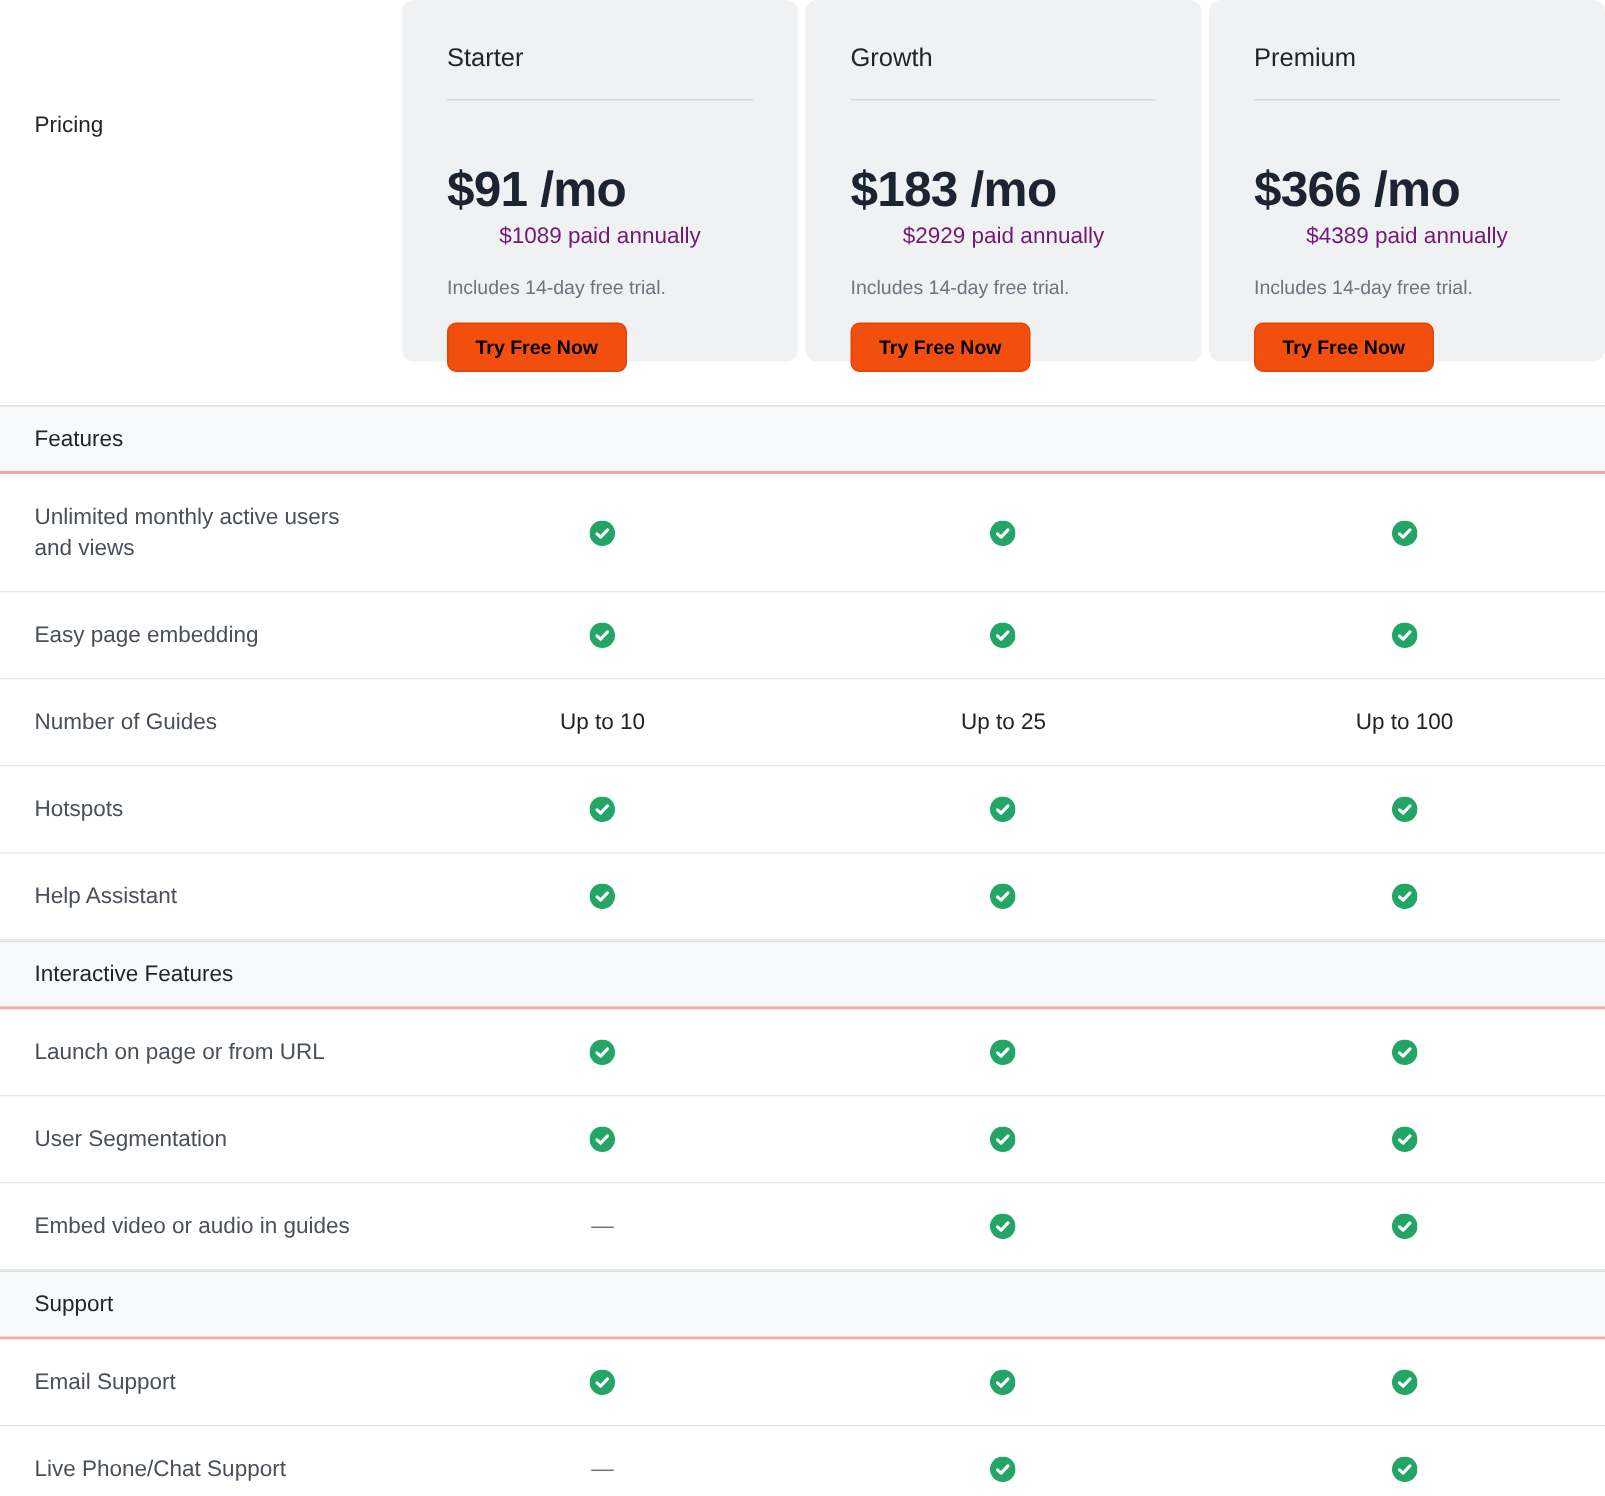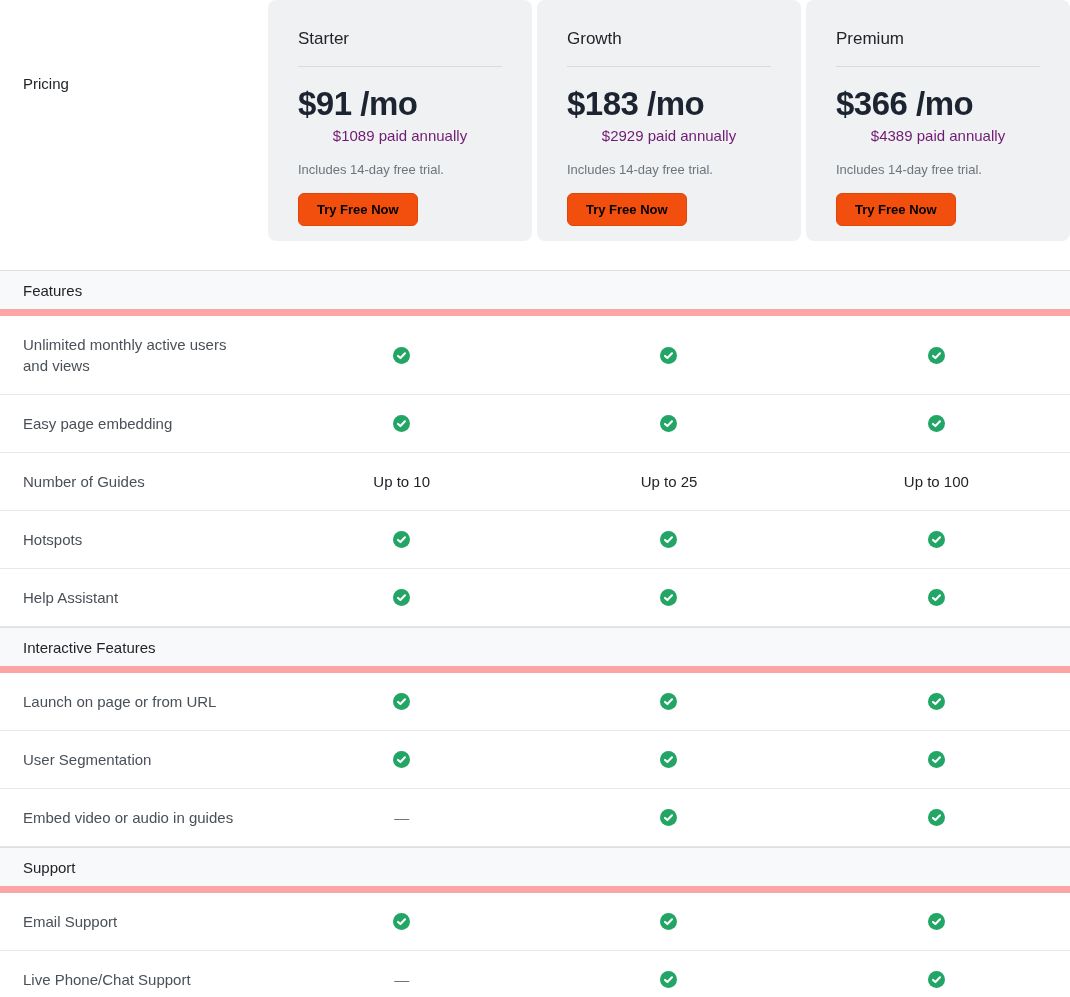--- a/index.html
+++ b/index.html
@@ -26,21 +26,21 @@
     border-radius: 8px;
     box-sizing: border-box;
     padding: 29px 30px 0 30px;
   }
   .plan-name { font-size: 17px; color: #212529; }
   .plan-divider {
     border: none; border-top: 1px solid #d8dadd;
     margin: 17px 0 0 0;
   }
   .plan-price {
-    margin-top: 18px;
+    margin-top: 40px;
     font-size: 33px; font-weight: bold;
     color: #1b2430; letter-spacing: -0.5px;
     white-space: nowrap;
   }
   .plan-annual { margin-top: 4px; font-size: 15px; color: #701a75; text-align: center; }
   .plan-trial  { margin-top: 18px; font-size: 13px; color: #6c757d; }
   .cta-button {
     display: inline-block;
     margin-top: 16px;
     background: #f24e0e;
@@ -53,21 +53,21 @@
     cursor: pointer;
   }
 
   
   .feature-table { margin-top: 29px; }
   .section-row {
     min-height: 46px; box-sizing: border-box;
     display: flex; align-items: center;
     background: #f8f9fa;
     border-top: 1px solid #dcdfe2;
-    border-bottom: 7px solid #fca5a5;
+    border-bottom: 2px solid #fca5a5;
     padding-left: 23px;
     font-size: 15px; color: #212529;
   }
   .feature-row {
     display: flex; align-items: center;
     min-height: 57px; box-sizing: border-box;
     border-bottom: 1px solid #e6e8ea;
     background: #ffffff;
   }
   .feature-label {

